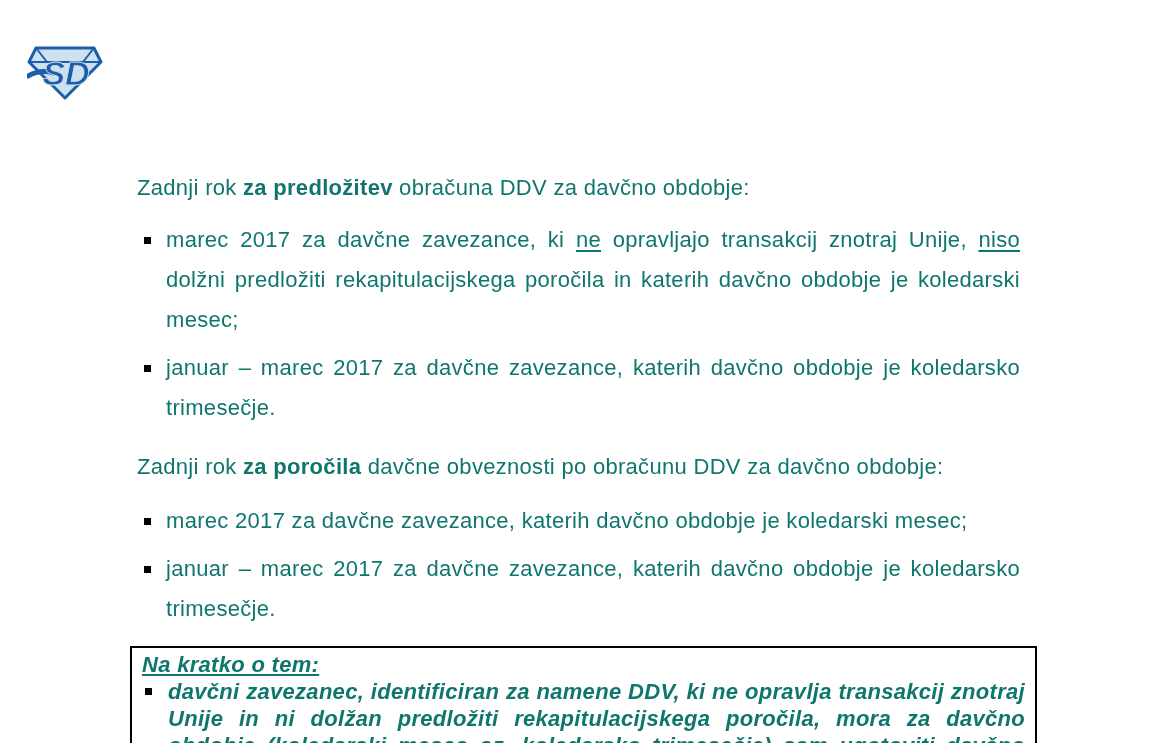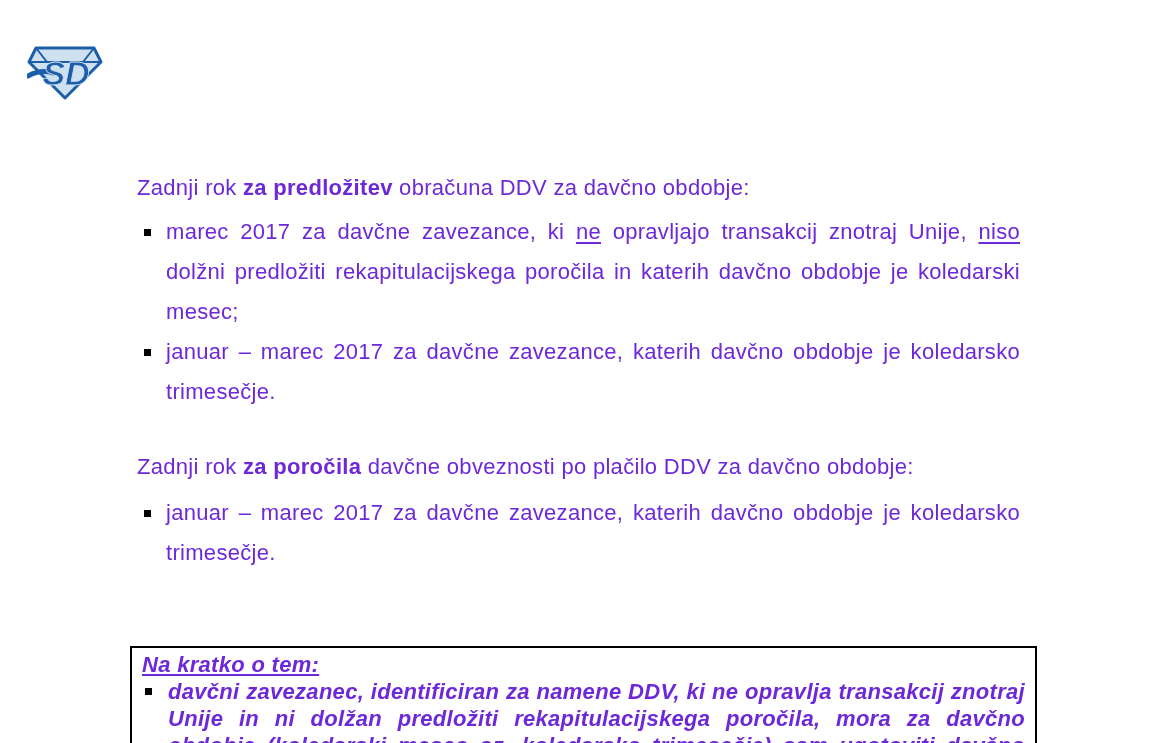--- a/index.html
+++ b/index.html
@@ -11,35 +11,36 @@
     color: #000000;
   }
   .page { position: relative; width: 1005px; height: 743px; background: #fff; }
 
   .logo { position: absolute; left: 27px; top: 45px; width: 76px; height: 56px; }
 
   .doc-text {
     font-size: 22px;
     letter-spacing: 0.3px;
     line-height: 40px;
-    color: #6d28d9;
+    color: #0f766e;
   }
 
   .heading { position: absolute; left: 137px; width: 895px; }
   .h1 { top: 168px; }
   .h2 { top: 447px; }
   .heading b { font-weight: bold; }
 
   .blist { position: absolute; left: 137px; width: 883px; list-style: none; }
   .list1 { top: 212px; }
   .list2 { top: 493px; }
   .blist li {
     position: relative;
     padding-left: 29px;
     text-align: justify;
+    margin-top: 8px;
   }
   .blist li::before {
     content: "";
     position: absolute;
     left: 7px; top: 17px;
     width: 7px; height: 7px;
     background: #000;
   }
   .blist u { text-decoration: underline; text-underline-offset: 3px; }
 
@@ -86,23 +87,24 @@
     <text x="39" y="40" text-anchor="middle" font-size="34" font-weight="bold" font-style="italic" fill="#1c5ea9" stroke="#cfe0f1" stroke-width="0.8">SD</text>
   </svg>
 
   <p class="doc-text heading h1"><span>Zadnji rok </span><b>za predložitev</b><span> obračuna DDV za davčno obdobje:</span></p>
 
   <ul class="doc-text blist list1">
     <li><span>marec 2017 za davčne zavezance, ki </span><u>ne</u><span> opravljajo transakcij znotraj Unije, </span><u>niso</u><span> dolžni predložiti rekapitulacijskega poročila in katerih davčno obdobje je koledarski mesec;</span></li>
     <li><span>januar – marec 2017 za davčne zavezance, katerih davčno obdobje je koledarsko trimesečje.</span></li>
   </ul>
 
-  <p class="doc-text heading h2"><span>Zadnji rok </span><b>za poročila</b><span> davčne obveznosti po plačilo DDV za davčno obdobje:</span></p>
+  <p class="doc-text heading h2"><span>Zadnji rok </span><b>za poročila</b><span> davčne obveznosti po obračunu DDV za davčno obdobje:</span></p>
 
   <ul class="doc-text blist list2">
+    <li><span>marec 2017 za davčne zavezance, katerih davčno obdobje je koledarski mesec;</span></li>
     <li><span>januar – marec 2017 za davčne zavezance, katerih davčno obdobje je koledarsko trimesečje.</span></li>
   </ul>
 
   <div class="doc-text note-box">
     <div class="note-heading doc-line">Na kratko o tem:</div>
     <ul class="note-list">
       <li><span>davčni zavezanec, identificiran za namene DDV, ki ne opravlja transakcij znotraj Unije in ni dolžan predložiti rekapitulacijskega poročila, mora za davčno obdobje (koledarski mesec oz. koledarsko trimesečje) sam ugotoviti davčno obveznost in jo</span></li>
     </ul>
   </div>
 

